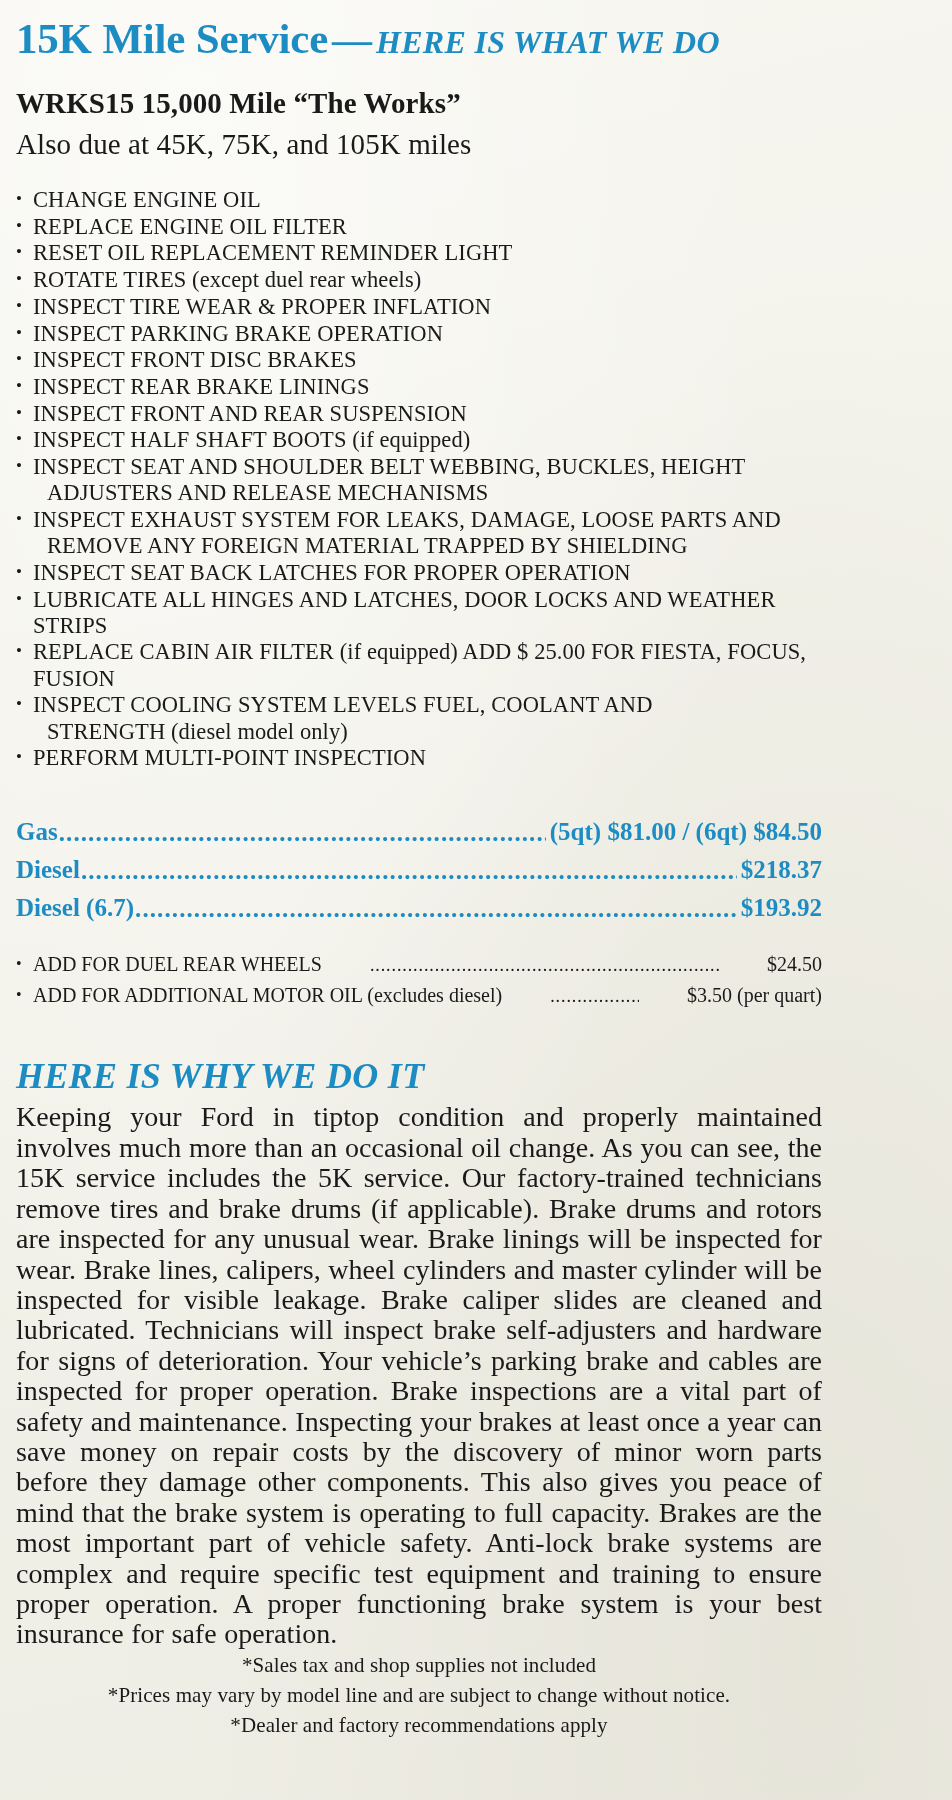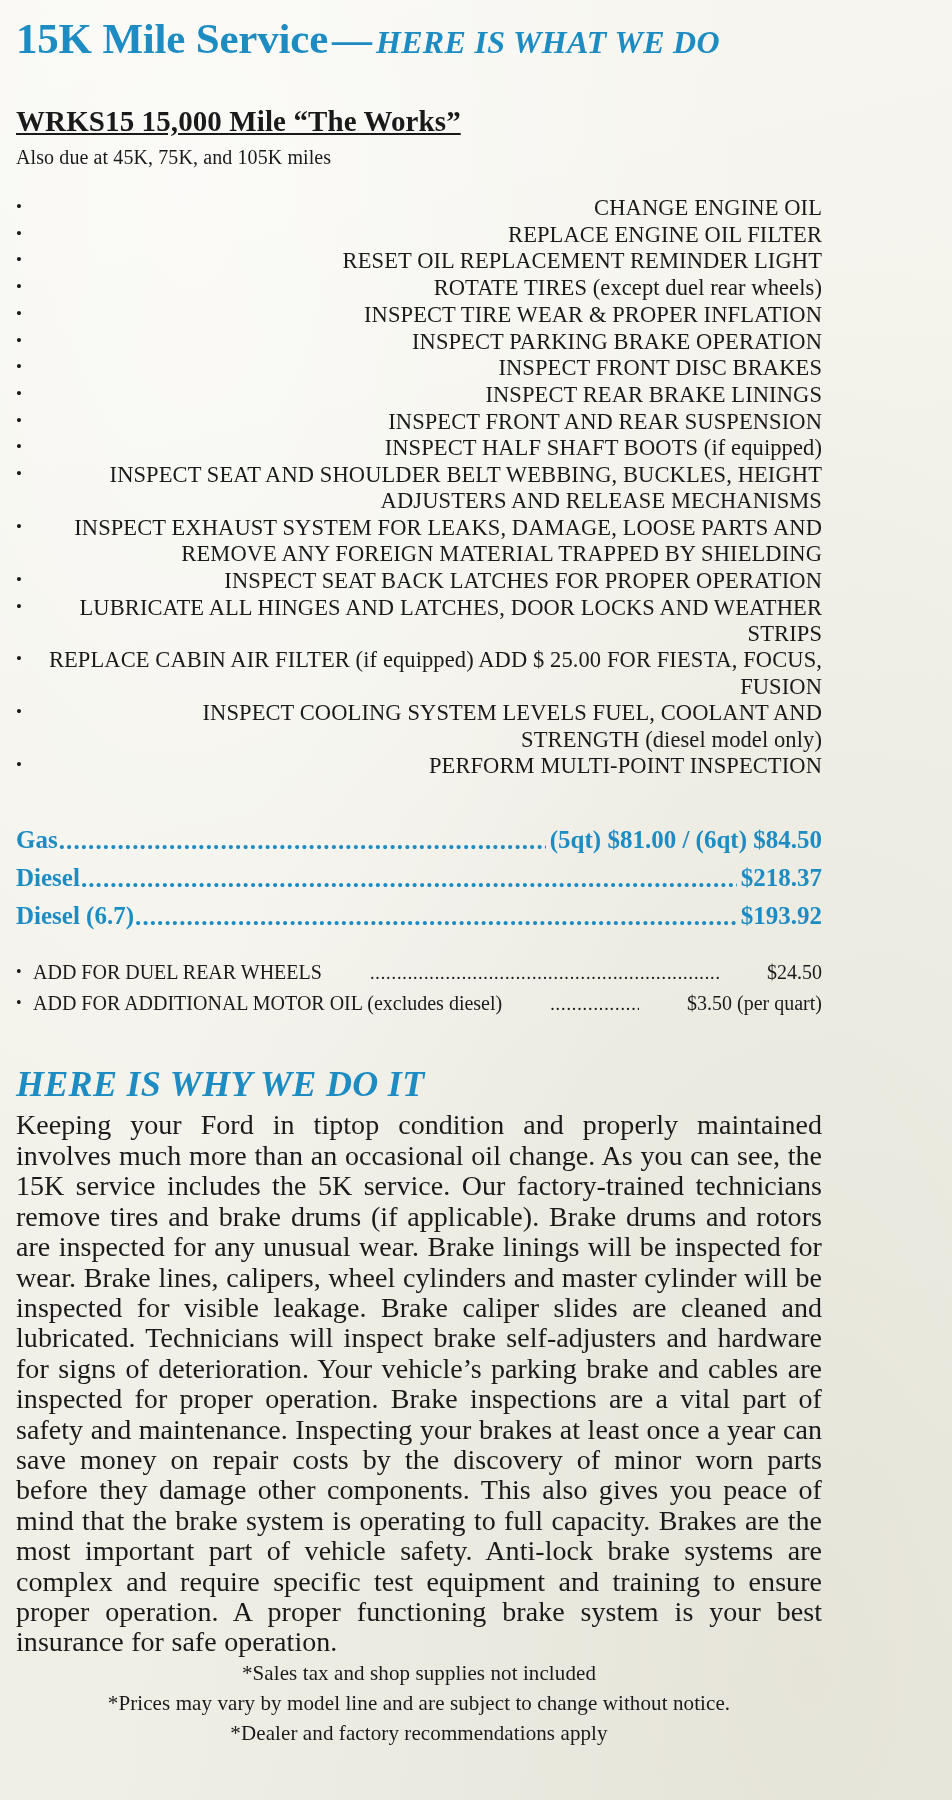--- a/index.html
+++ b/index.html
@@ -56,36 +56,34 @@
     font-weight: bold;
     font-style: italic;
     font-size: 32px;
     letter-spacing: 0.3px;
   }
 
   
   .svc-code {
     font-weight: bold;
     font-size: 29px;
-    margin-top: 42px;
+    margin-top: 24px;
     letter-spacing: 0.1px;
-    text-decoration: underline;
   }
   .svc-also {
-    font-size: 20px;
+    font-size: 29px;
     margin-top: 8px;
     letter-spacing: 0.1px;
   }
 
   
   .svc-list {
     margin-top: 26px;
     list-style: none;
     padding: 0;
-    text-align: right;
   }
   .svc-list li {
     font-size: 22.5px;
     line-height: 26.2px;
     letter-spacing: 0.1px;
     padding-left: 17px;
     position: relative;
     margin-bottom: 0.5px;
   }
   .svc-list li::before {

